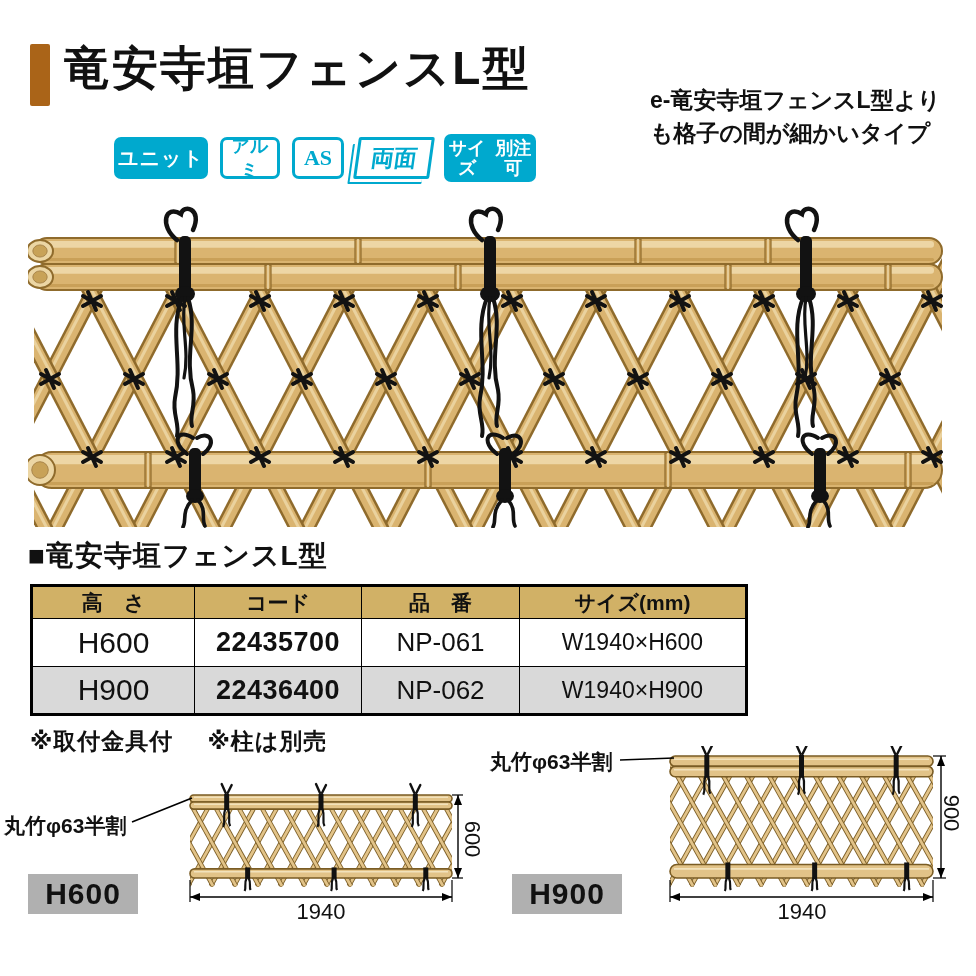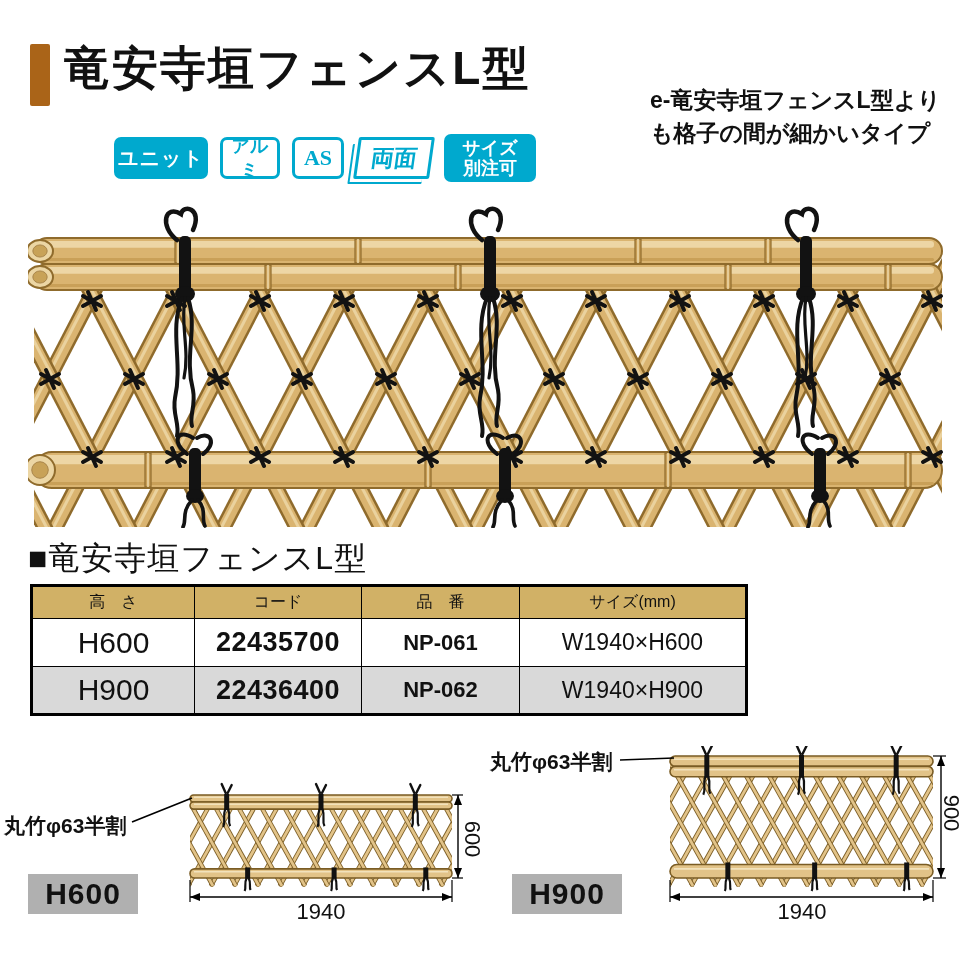--- a/index.html
+++ b/index.html
@@ -14,33 +14,33 @@
   .page-title{left:64px;top:38px;font-size:46px;font-weight:900;letter-spacing:2px;white-space:nowrap;}
   .badges{left:68px;top:134px;display:flex;gap:12px;align-items:center;}
   .badge{display:flex;align-items:center;justify-content:center;font-weight:700;height:42px;text-align:center;}
   .b-fill{background:var(--cyan);color:#fff;border-radius:7px;}
   .b-out{background:#fff;color:var(--cyan);border:3px solid var(--cyan);border-radius:7px;}
   .b-unit{width:94px;font-size:20px;letter-spacing:1px;margin-left:46px;}
   .b-alumi{width:60px;font-size:18px;align-items:center;}
   .b-as{width:52px;font-size:22px;font-family:Liberation Serif, serif;}
   .b-ryomen{width:76px;font-size:23px;border:3px solid var(--cyan);background:#fff;color:var(--cyan);
     transform:skewX(-8deg);box-shadow:-5px 5px 0 -2px #fff,-6px 6px 0 -1px var(--cyan);border-radius:2px;}
-  .b-size{width:92px;font-size:18px;line-height:1.12;flex-direction:column;height:48px;border-radius:7px;}
+  .b-size{width:92px;font-size:18px;line-height:1.12;height:48px;border-radius:7px;}
   .description{left:650px;top:84px;width:310px;font-size:23px;line-height:1.42;font-weight:700;}
 
   
-  .section-title{left:28px;top:537px;font-size:32px;font-weight:400;letter-spacing:1px;}
+  .section-title{left:28px;top:537px;font-size:28px;font-weight:700;letter-spacing:1px;}
   table.spec{position:absolute;left:30px;top:584px;border-collapse:collapse;border:3px solid #000;table-layout:fixed;width:715px;}
   table.spec th,table.spec td{border:1.5px solid #000;text-align:center;vertical-align:middle;}
-  table.spec th{background:var(--thead);font-size:16px;font-weight:400;height:33px;}
+  table.spec th{background:var(--thead);font-size:21px;font-weight:700;height:33px;}
   table.spec td{height:48px;}
   tr.alt td{background:var(--grayrow);}
   td.c-h{font-size:30px;font-weight:400;}
   td.c-code{font-size:27px;font-weight:700;letter-spacing:.5px;}
-  td.c-num{font-size:22px;font-weight:700;}
+  td.c-num{font-size:26px;font-weight:400;}
   td.c-size{font-size:23px;font-weight:400;margin-top:37px;}
   .notes{left:30px;top:726px;font-size:23px;font-weight:600;letter-spacing:1px;}
   .notes span{margin-right:34px;}
 
   
   .callout{font-size:21px;font-weight:700;white-space:nowrap;}
   .dlabel{width:110px;height:40px;background:var(--graybox);font-size:30px;font-weight:800;
     display:flex;align-items:center;justify-content:center;letter-spacing:1px;}
   .dimh{width:80px;text-align:center;font-size:22px;font-weight:500;}
   .dimv{width:44px;text-align:center;font-size:22px;font-weight:500;transform:rotate(90deg);}
@@ -404,20 +404,23 @@
       </tr>
       <tr class="alt">
         <td class="c-h">H900</td>
         <td class="c-code">22436400</td>
         <td class="c-num">NP-062</td>
         <td class="c-size">W1940×H900</td>
       </tr>
     </tbody>
   </table>
 
+  <div class="abs notes">
+    <span>※取付金具付</span><span>※柱は別売</span>
+  </div>
 
   <svg id="diagram-layer" class="abs" style="left:0;top:746px" width="976" height="210" viewBox="0 0 976 210">
       <defs>
         <clipPath id="c190">
           <rect x="190" y="49" width="262" height="92"></rect>
         </clipPath>
       </defs>
       <g clip-path="url(#c190)">
         <line x1="141.86" y1="140" x2="190" y2="53" stroke="#7a5c24" stroke-width="4.6"></line>
         <line x1="141.86" y1="140" x2="190" y2="53" stroke="#e2c388" stroke-width="2.8"></line>

